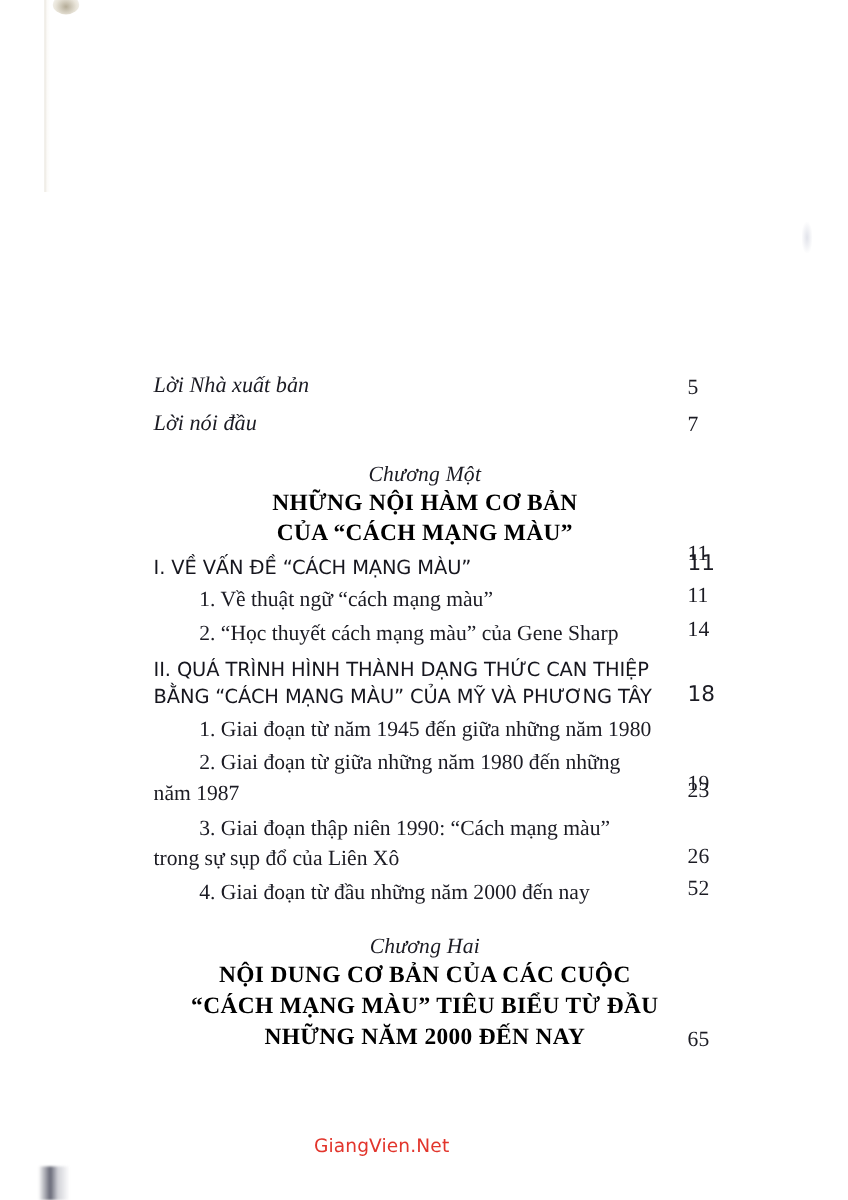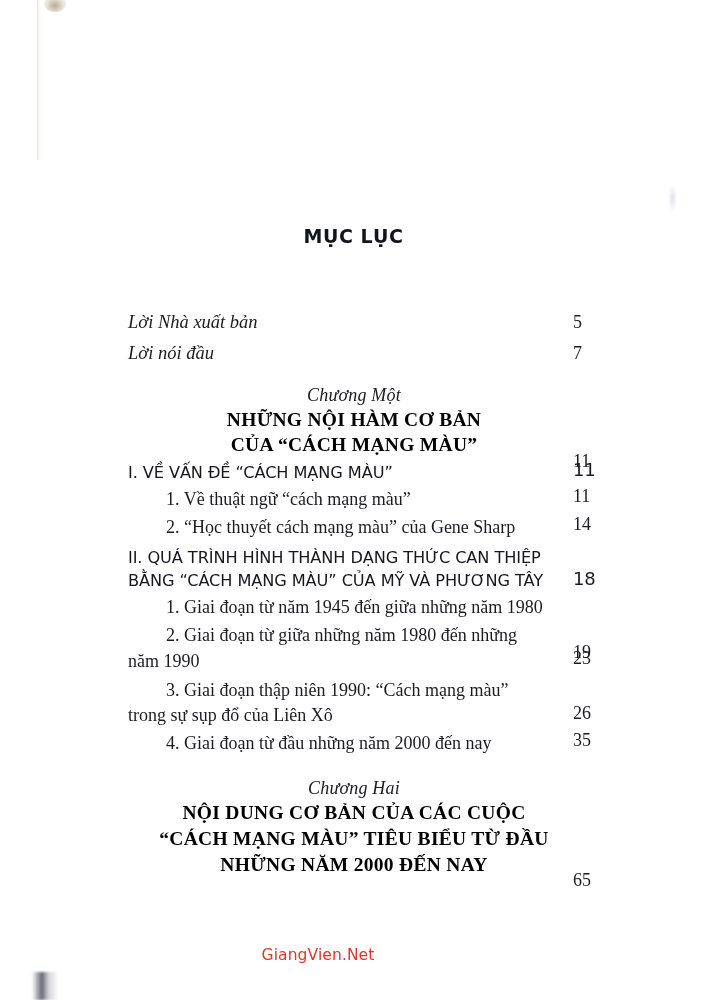--- a/index.html
+++ b/index.html
@@ -189,21 +189,20 @@
 </head>
 <body style="background: rgb(255, 255, 255);">
 
 <div id="page" style="color: rgb(27, 27, 35);">
 
   <div id="scan-edge-left"></div>
   <div id="scan-blob-top"></div>
   <div id="scan-shadow-bottom"></div>
   <div id="scan-smudge-right"></div>
 
-  <div id="toc-title">MỤC LỤC</div>
 
   <div id="toc">
 
     <div class="row front">
       <span class="entry-text">Lời Nhà xuất bản</span>
       <span class="pageno">5</span>
     </div>
 
     <div class="row front">
       <span class="entry-text">Lời nói đầu</span>
@@ -238,41 +237,41 @@
       <span class="pageno" style="top:24px;">18</span>
     </div>
 
     <div class="row item" style="margin-top:2px;min-height:0;">
       <span class="line indent">1. Giai đoạn từ năm 1945 đến giữa những năm 1980</span>
       <span class="pageno" style="top:0;margin-top:48px;">19</span>
     </div>
 
     <div class="row item" style="margin-top:3px;min-height:0;">
       <span class="line indent justified">2. Giai đoạn từ giữa những năm 1980 đến những</span>
-      <span class="line">năm 1990</span>
+      <span class="line">năm 1987</span>
       <span class="pageno" style="top:26px;">23</span>
     </div>
 
     <div class="row item" style="margin-top:3px;min-height:0;">
       <span class="line indent justified">3. Giai đoạn thập niên 1990: “Cách mạng màu”</span>
       <span class="line">trong sự sụp đổ của Liên Xô</span>
       <span class="pageno" style="top:26px;">26</span>
     </div>
 
     <div class="row item" style="margin-top:2px;min-height:0;">
       <span class="line indent">4. Giai đoạn từ đầu những năm 2000 đến nay</span>
-      <span class="pageno" style="top:0;">35</span>
+      <span class="pageno" style="top:0;">52</span>
     </div>
 
     <div class="row chapter" style="margin-top:21px;min-height:0;">
       <span class="chapter-label">Chương Hai</span>
       <span class="chapter-line">NỘI DUNG CƠ BẢN CỦA CÁC CUỘC</span>
       <span class="chapter-line">“CÁCH MẠNG MÀU” TIÊU BIỂU TỪ ĐẦU</span>
       <span class="chapter-line">NHỮNG NĂM 2000 ĐẾN NAY</span>
-      <span class="pageno" style="top:94px;">65</span>
+      <span class="pageno" style="top:80px;">65</span>
     </div>
 
   </div>
 
   <div id="watermark" style="color: rgb(226, 53, 44);">
     <span>GiangVien.Net</span>
   </div>
 
 </div>
 

